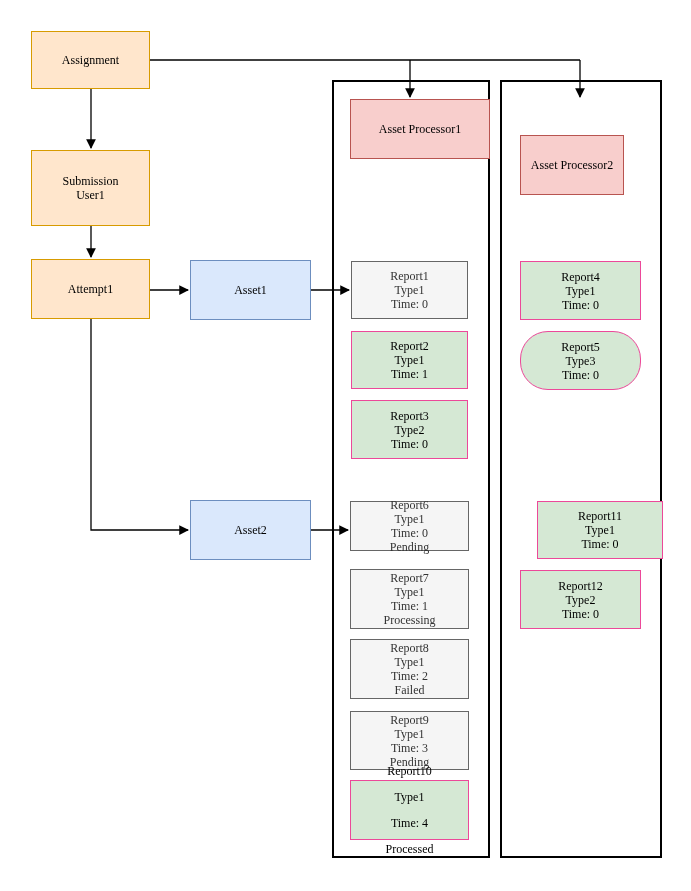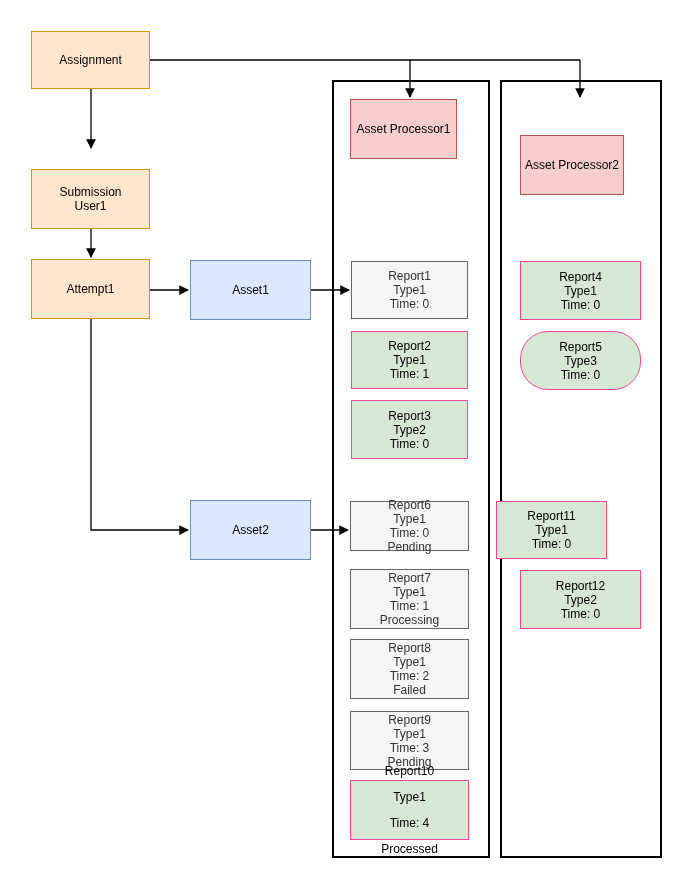--- a/index.html
+++ b/index.html
@@ -10,21 +10,21 @@
   .group {
     position:absolute; background:#ffffff; border:2px solid #000000;
     box-sizing:border-box; z-index:1;
   }
   svg.connectors { position:absolute; left:0; top:0; z-index:2; }
   .node {
     position:absolute; z-index:3; box-sizing:border-box;
     display:flex; flex-direction:column; align-items:center; justify-content:center;
     text-align:center; font-size:12px; line-height:14px; color:#000000;
   }
-  .node span { display:block; white-space:nowrap; }
+  .node span { display:block; white-space:nowrap;font-family:Liberation Serif, serif; }
   .orange { background:#FFE6CC; border:1px solid #D79B00; }
   .blue   { background:#DAE8FC; border:1px solid #6C8EBF; }
   .red    { background:#F8CECC; border:1px solid #B85450; }
   .green  { background:#D5E8D4; border:1px solid #ec4899; }
   .gray   { background:#F5F5F5; border:1px solid #666666; color:#333333; }
 </style>
 </head>
 <body>
 
 <div class="canvas">
@@ -48,38 +48,38 @@
       <path d="M150,60 L580,60"></path>
       <path d="M410,60 L410,97" marker-end="url(#arrow)"></path>
       <path d="M580,60 L580,97" marker-end="url(#arrow)"></path>
     </g>
   </svg>
 
   <div class="node orange" style="left:31px; top:31px; width:119px; height:58px;">
     <span>Assignment</span>
   </div>
 
-  <div class="node orange" style="left:31px; top:150px; width:119px; height:60px;margin-top:19px;">
+  <div class="node orange" style="left:31px; top:150px; width:119px; height:76px;">
     <span>Submission</span>
     <span>User1</span>
   </div>
 
   <div class="node orange" style="left:31px; top:259px; width:119px; height:60px;">
     <span>Attempt1</span>
   </div>
 
   <div class="node blue" style="left:190px; top:260px; width:121px; height:60px;">
     <span>Asset1</span>
   </div>
 
   <div class="node blue" style="left:190px; top:500px; width:121px; height:60px;">
     <span>Asset2</span>
   </div>
 
-  <div class="node red" style="left:350px; top:99px; width:107px; height:60px;">
+  <div class="node red" style="left:350px; top:99px; width:140px; height:60px;">
     <span>Asset Processor1</span>
   </div>
 
   <div class="node gray" style="left:351px; top:261px; width:117px; height:58px;">
     <span>Report1</span>
     <span>Type1</span>
     <span>Time: 0</span>
   </div>
 
   <div class="node green" style="left:351px; top:331px; width:117px; height:58px;">
@@ -138,21 +138,21 @@
     <span>Type1</span>
     <span>Time: 0</span>
   </div>
 
   <div class="node green" style="left:520px; top:331px; width:121px; height:59px;border-radius:28px;">
     <span>Report5</span>
     <span>Type3</span>
     <span>Time: 0</span>
   </div>
 
-  <div class="node green" style="left:496px; top:501px; width:111px; height:58px;">
+  <div class="node green" style="left:537px; top:501px; width:126px; height:58px;">
     <span>Report11</span>
     <span>Type1</span>
     <span>Time: 0</span>
   </div>
 
   <div class="node green" style="left:520px; top:570px; width:121px; height:59px;">
     <span>Report12</span>
     <span>Type2</span>
     <span>Time: 0</span>
   </div>

